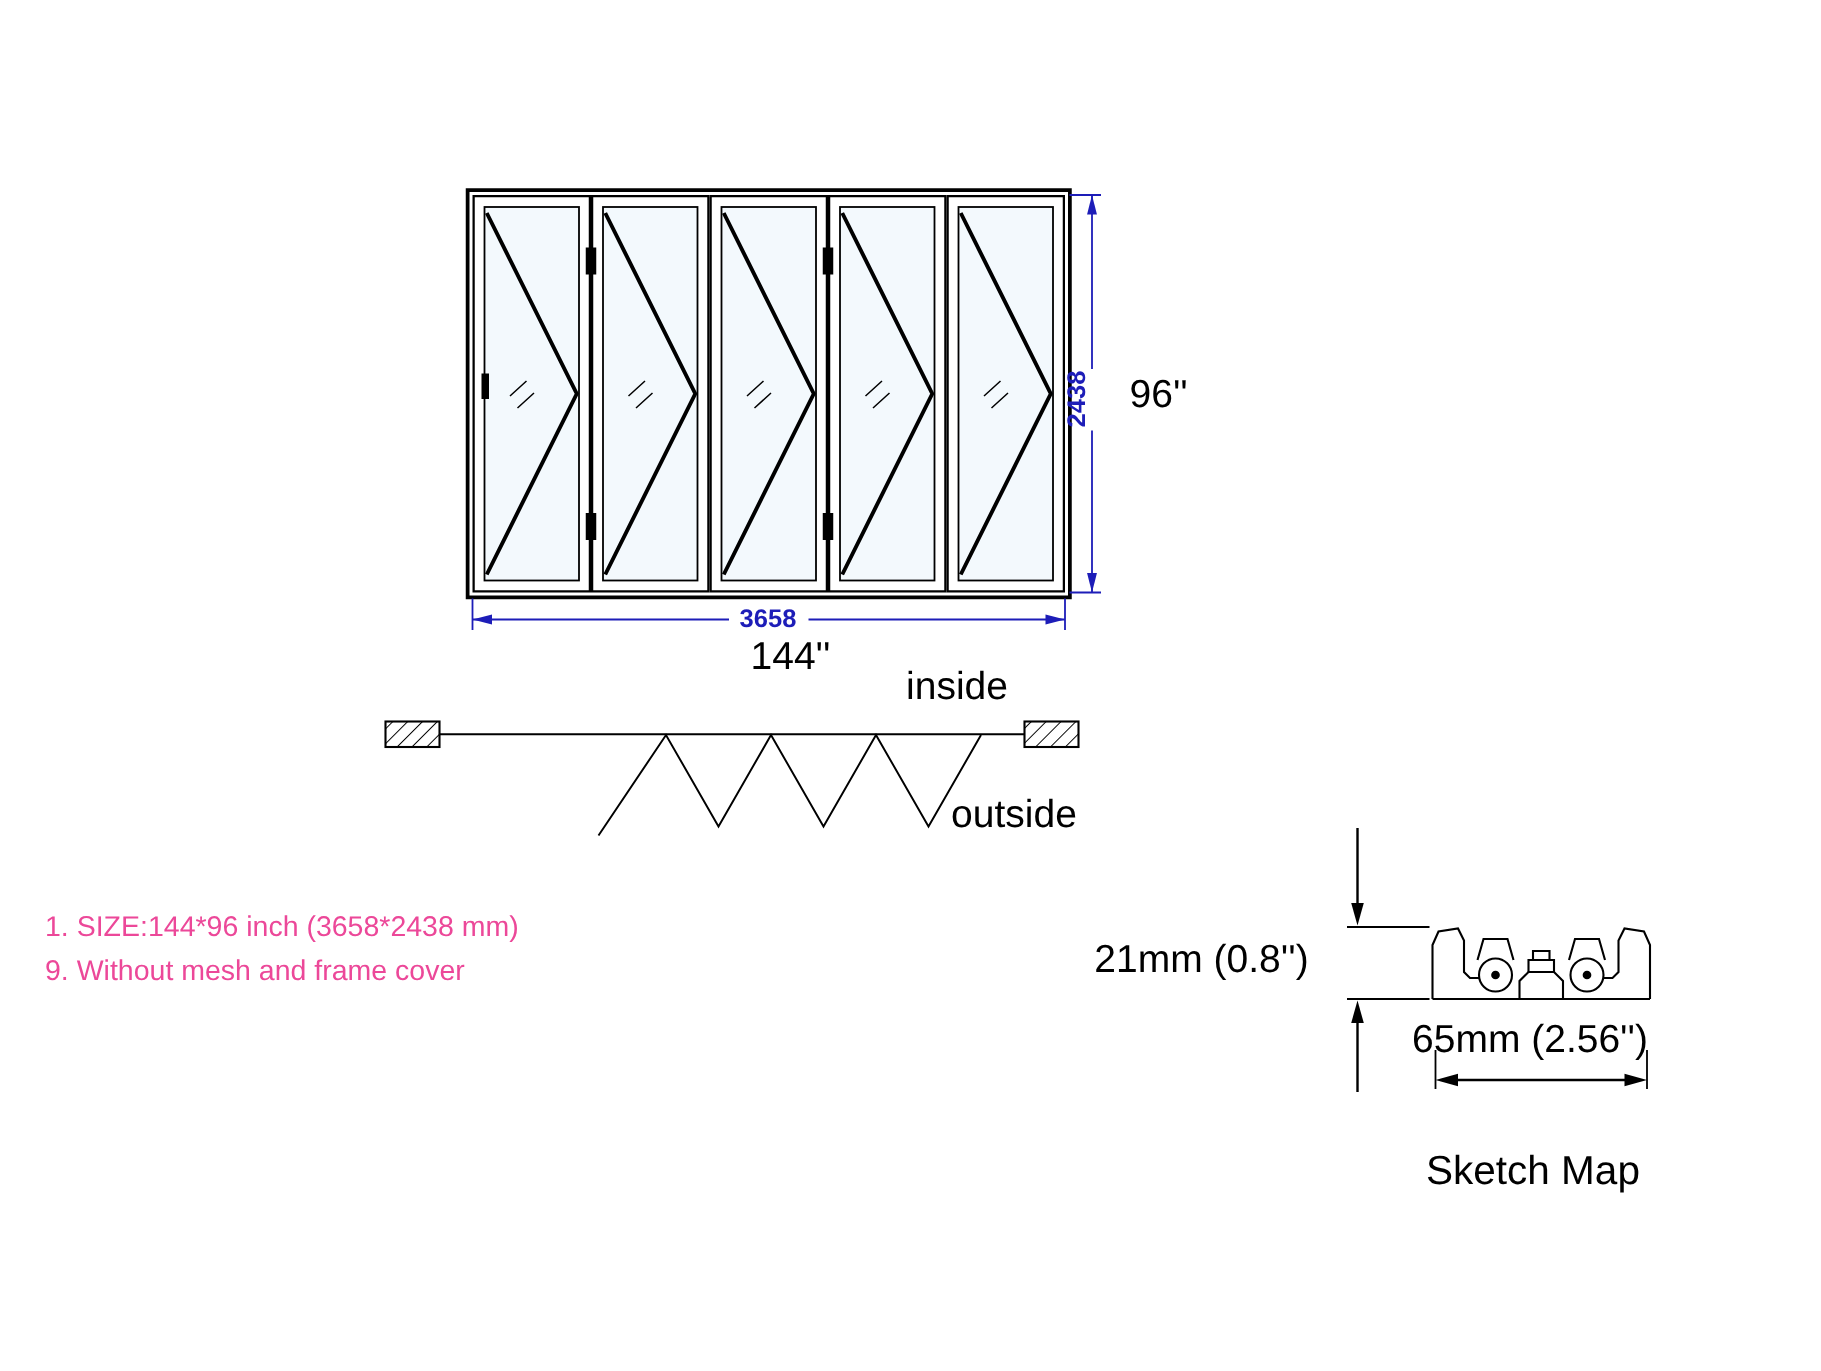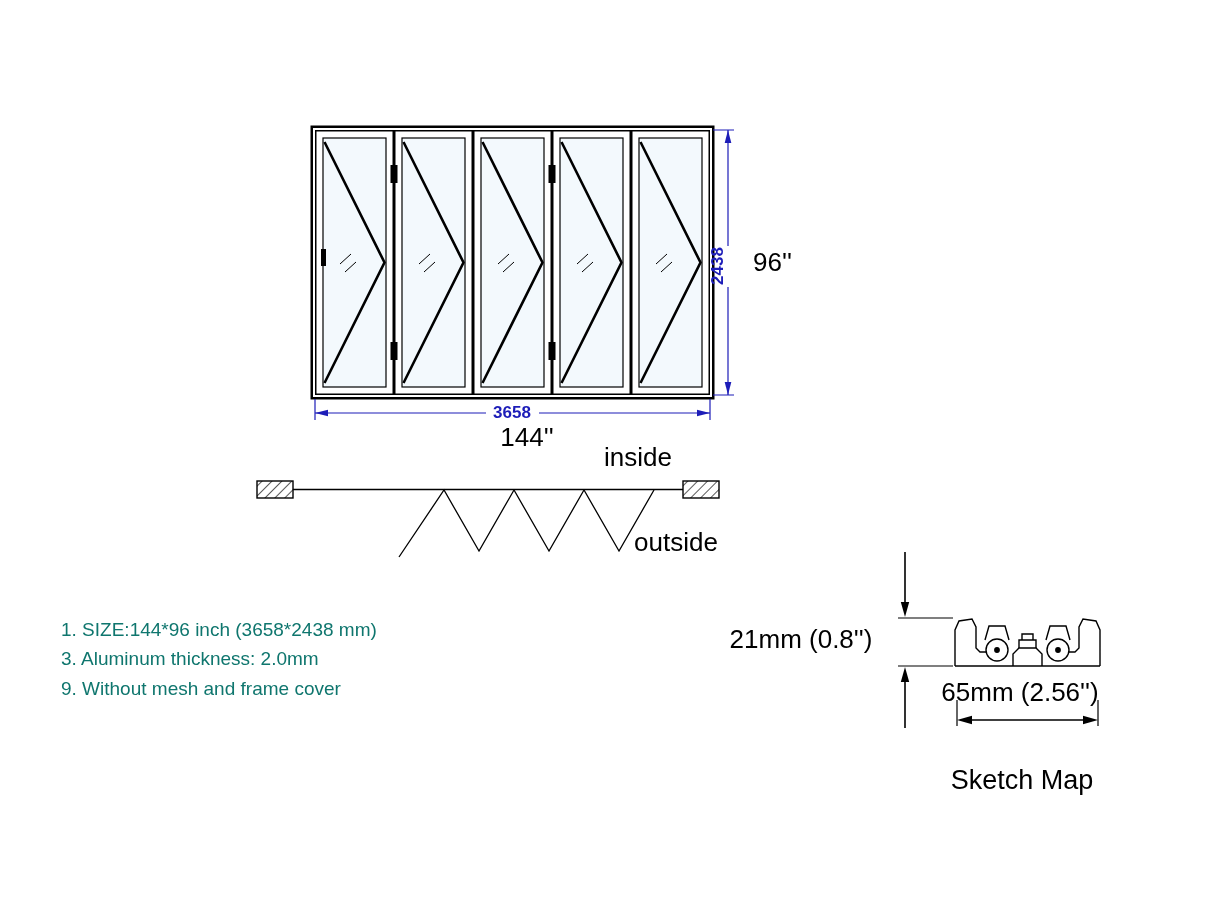--- a/index.html
+++ b/index.html
@@ -7,21 +7,21 @@
           font-family:"Liberation Sans",sans-serif;}
   svg.drawing{position:absolute;left:0;top:0;}
   svg text{font-family:"Liberation Sans",sans-serif;}
   .dim-text{font-size:17px;font-weight:600;fill:var(--dimension-blue,#1d1db8);stroke:none;}
   .label{font-size:26px;fill:#000;stroke:none;}
   .label-xl{font-size:27px;fill:#000;stroke:none;}
   .blueline{stroke:var(--dimension-blue,#1d1db8);stroke-width:1.2;fill:none;}
   .bluearrow{fill:var(--dimension-blue,#1d1db8);stroke:none;}
   .blackline{stroke:#000;fill:none;}
   .blackarrow{fill:#000;stroke:none;}
-  .specs{position:absolute;left:61px;top:604px;color:#0f766e;margin-top:11px;}
+  .specs{position:absolute;left:30px;top:604px;color:#ec4899;}
   .specs p{margin:0;font-size:19px;line-height:29.4px;white-space:pre;}
 </style>
 </head>
 <body>
 
 <div class="canvas">
 
   <svg class="drawing" width="1214" height="914" viewBox="0 0 1214 914">
     <defs>
       <pattern id="hatch" width="7" height="7" patternUnits="userSpaceOnUse" patternTransform="rotate(45)">
@@ -103,17 +103,16 @@
       <polygon class="blackarrow" points="957,720 972,715.8 972,724.2"></polygon>
       <polygon class="blackarrow" points="1098,720 1083,715.8 1083,724.2"></polygon>
       <text class="label" x="1020" y="701" text-anchor="middle">65mm (2.56'')</text>
 
       <text class="label-xl" x="1022" y="789" text-anchor="middle">Sketch Map</text>
     </g>
   </svg>
 
   <div class="specs">
     <p>1. SIZE:144*96 inch (3658*2438 mm)</p>
-    <p>3. Aluminum thickness: 2.0mm</p>
     <p>9. Without mesh and frame cover</p>
   </div>
 
 </div>
 
 </body></html>

